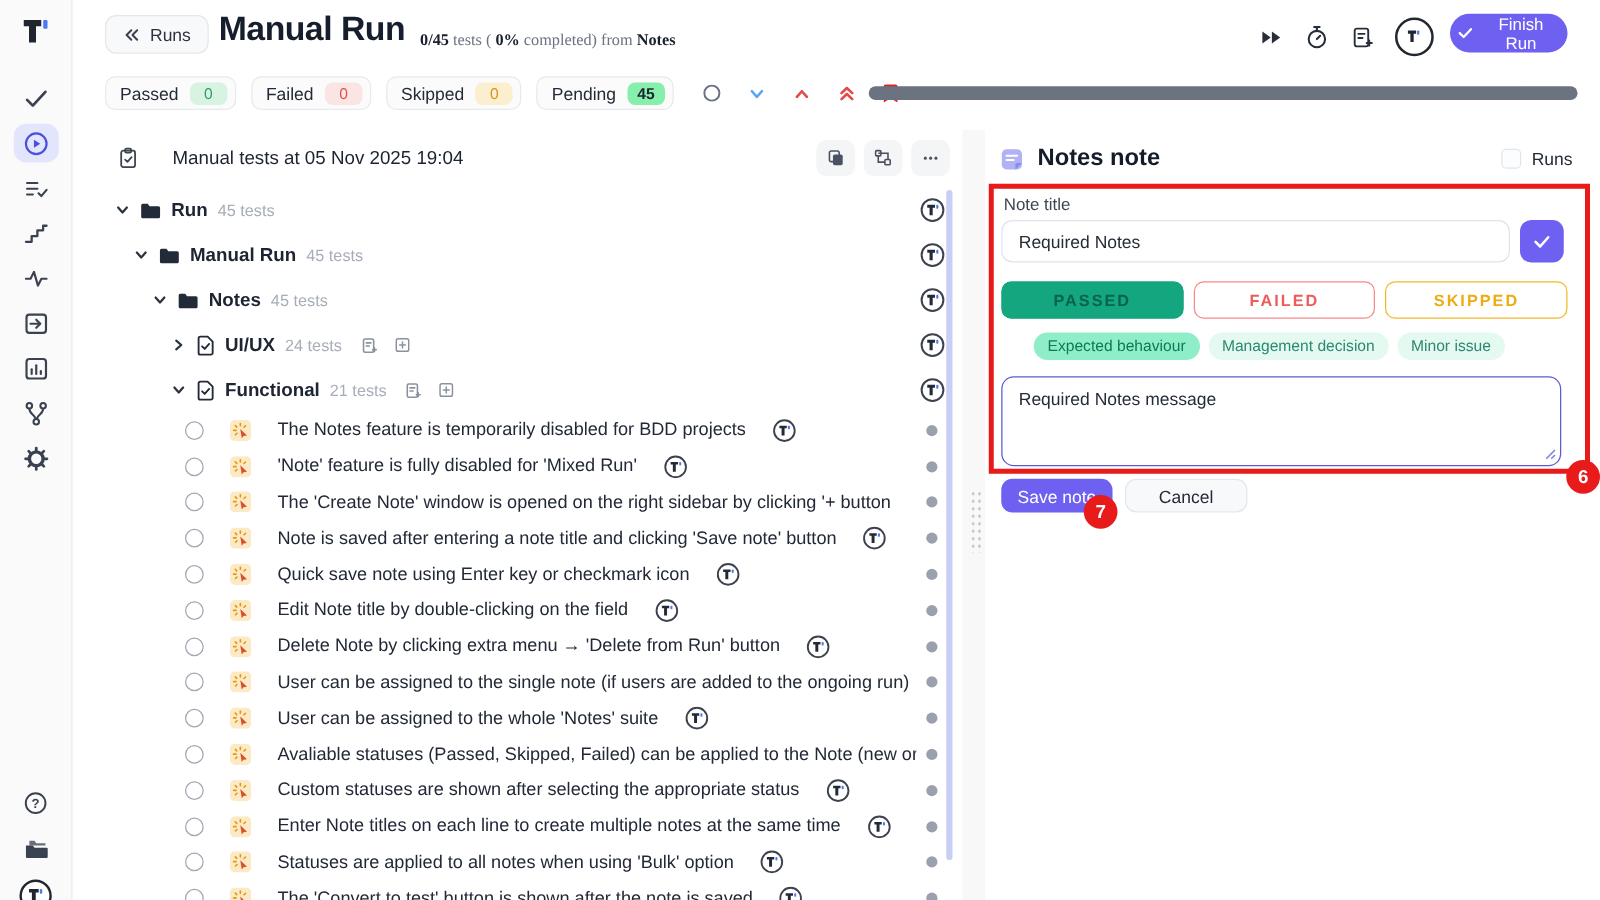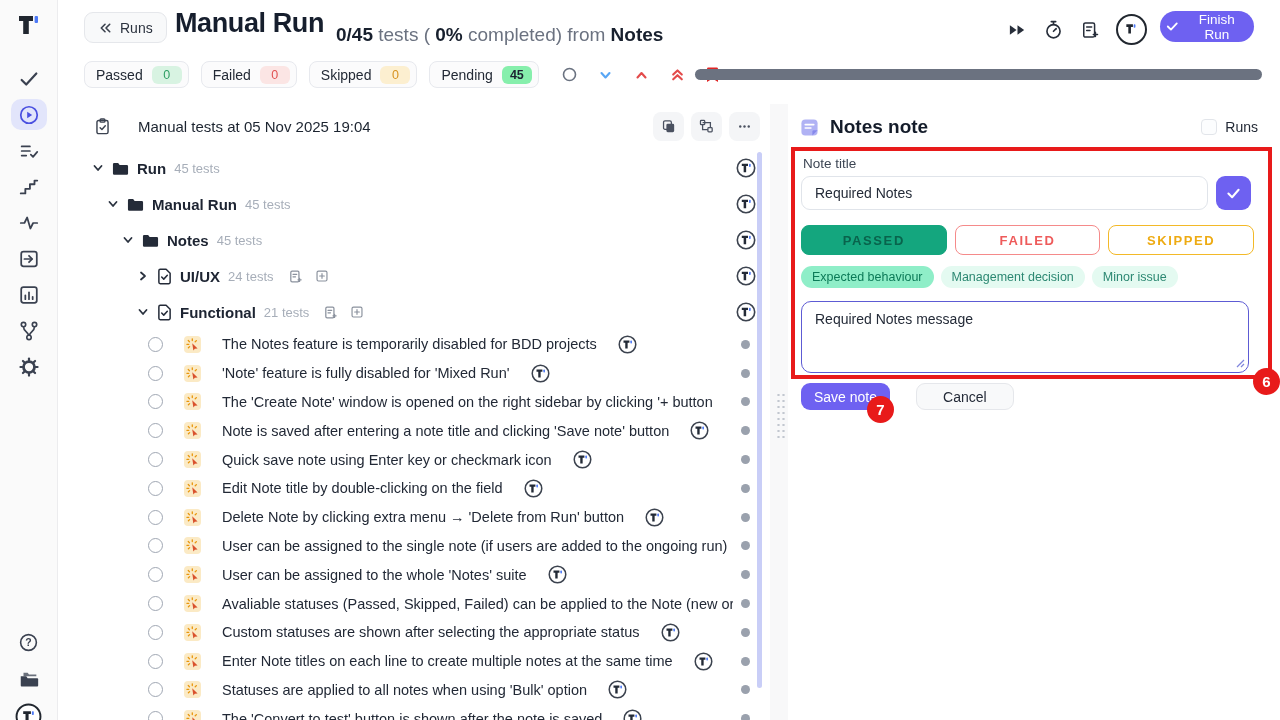--- a/index.html
+++ b/index.html
@@ -11,21 +11,21 @@
   .rail{position:absolute;left:0;top:0;width:58px;height:720px;background:#fafafa;border-right:1px solid #ececee;display:flex;flex-direction:column;align-items:center;box-sizing:border-box;}
   .rail-logo{margin-top:9px;height:32px;display:flex;align-items:center;}
   .rail-nav{display:flex;flex-direction:column;gap:5px;margin-top:22px;align-items:center;}
   .rail-btn{width:36px;height:31px;display:flex;align-items:center;justify-content:center;background:none;border:none;color:#3a4150;padding:0;cursor:pointer;}
   .rail-btn.active{background:#e2e5fb;border-radius:10px;color:#4a50e0;}
   .rail-bottom{margin-top:auto;display:flex;flex-direction:column;gap:6px;align-items:center;margin-bottom:-12px;}
 
   
   .btn-runs{position:absolute;left:84px;top:12px;height:31px;padding:0 13px;display:flex;align-items:center;gap:7px;background:#f8f9fa;border:1px solid #e5e7eb;border-radius:9px;font-size:14px;color:#2c333f;cursor:pointer;}
   .page-title{position:absolute;left:175px;top:8px;margin:0;font-size:27px;font-weight:700;color:#161e2d;letter-spacing:-0.4px;}
-  .page-sub{position:absolute;left:336px;top:24px;font-size:19px;color:#6b7280;}
+  .page-sub{position:absolute;left:336px;top:24px;font-size:13px;color:#6b7280;font-family:Liberation Serif, serif;}
   .page-sub .b{color:#18202e;font-weight:700;}
   .top-icons{position:absolute;left:1008px;top:14px;display:flex;gap:16px;align-items:center;color:#272e3a;}
   .ticon{background:none;border:none;padding:0;color:#272e3a;cursor:pointer;display:flex;align-items:center;}
   .logo-ring{width:27px;height:27px;border:2px solid #21272f;border-radius:50%;display:flex;align-items:center;justify-content:center;background:#fff;}
   .btn-finish{position:absolute;left:1160px;top:11px;width:94px;height:31px;background:#6e61f1;color:#fff;border:none;border-radius:17px;font-size:13.5px;display:flex;align-items:center;justify-content:center;gap:7px;cursor:pointer;}
 
   
   .filterbar{position:absolute;left:84px;top:61px;height:27px;display:flex;gap:12px;align-items:center;}
   .chip{display:flex;align-items:center;gap:9px;padding:0 6px 0 11px;height:27px;background:#fbfbfc;border:1px solid #e7e9ee;border-radius:8px;font-size:14px;color:#232a36;cursor:pointer;box-sizing:border-box;}
   .chip-count{min-width:14px;padding:2px 8px;border-radius:6px;font-size:12.5px;text-align:center;}
@@ -72,27 +72,27 @@
   .badge-6{left:1253px;top:368px;}
   .badge-7{left:867px;top:396px;}
   .nt-label{position:absolute;left:803px;top:156px;font-size:13.5px;color:#3d4654;}
   .nt-input{position:absolute;left:801px;top:176px;width:407px;height:34px;border:1px solid #e0e4ea;border-radius:9px;padding:0 13px;font-family:"Liberation Sans",sans-serif;font-size:14px;color:#242b38;box-sizing:border-box;outline:none;}
   .nt-check{position:absolute;left:1216px;top:176px;width:35px;height:34px;background:#6e61f1;border:none;border-radius:9px;display:flex;align-items:center;justify-content:center;cursor:pointer;}
   .status-row{position:absolute;left:801px;top:225px;width:453px;display:flex;gap:8px;}
   .status{flex:1;height:30px;border-radius:8px;font-size:13px;font-weight:700;letter-spacing:1.6px;display:flex;align-items:center;justify-content:center;border:1.5px solid transparent;background:#fff;cursor:pointer;box-sizing:border-box;font-family:"Liberation Sans",sans-serif;}
   .st-passed{background:#14a67e;color:#09634c;border-color:#14a67e;}
   .st-failed{color:#ee5b5b;border-color:#f58a8a;}
   .st-skipped{color:#eeab13;border-color:#f3b928;}
-  .tags-row{position:absolute;left:801px;top:266px;display:flex;gap:7px;}
+  .tags-row{position:absolute;left:827px;top:266px;display:flex;gap:7px;}
   .tag{height:22px;padding:0 11px;border-radius:11px;font-size:12.5px;display:flex;align-items:center;border:none;cursor:pointer;font-family:"Liberation Sans",sans-serif;}
   .tag-solid{background:#8feec8;color:#0b7a57;}
   .tag-light{background:#e4faf1;color:#2c8872;}
   .note-msg{position:absolute;left:801px;top:301px;width:448px;height:72px;border:1.6px solid #5d5bd4;border-radius:10px;padding:9px 13px;font-family:"Liberation Sans",sans-serif;font-size:14px;color:#242b38;box-sizing:border-box;resize:none;outline:none;}
   .msg-grip{position:absolute;left:1234px;top:357px;color:#8186dd;}
-  .actions{position:absolute;left:801px;top:383px;display:flex;gap:26px;}
+  .actions{position:absolute;left:801px;top:383px;display:flex;gap:10px;}
   .btn-save{height:27px;padding:0 13px;background:#6e61f1;color:#fff;border:none;border-radius:9px;font-size:14px;cursor:pointer;font-family:"Liberation Sans",sans-serif;}
   .btn-cancel{height:27px;padding:0 26px;background:#f8f9fa;color:#242b38;border:1px solid #e5e7eb;border-radius:9px;font-size:14px;cursor:pointer;font-family:"Liberation Sans",sans-serif;}
 </style>
 </head>
 <body>
 
 <div class="screen">
 
   <aside class="rail">
     <div class="rail-logo">

